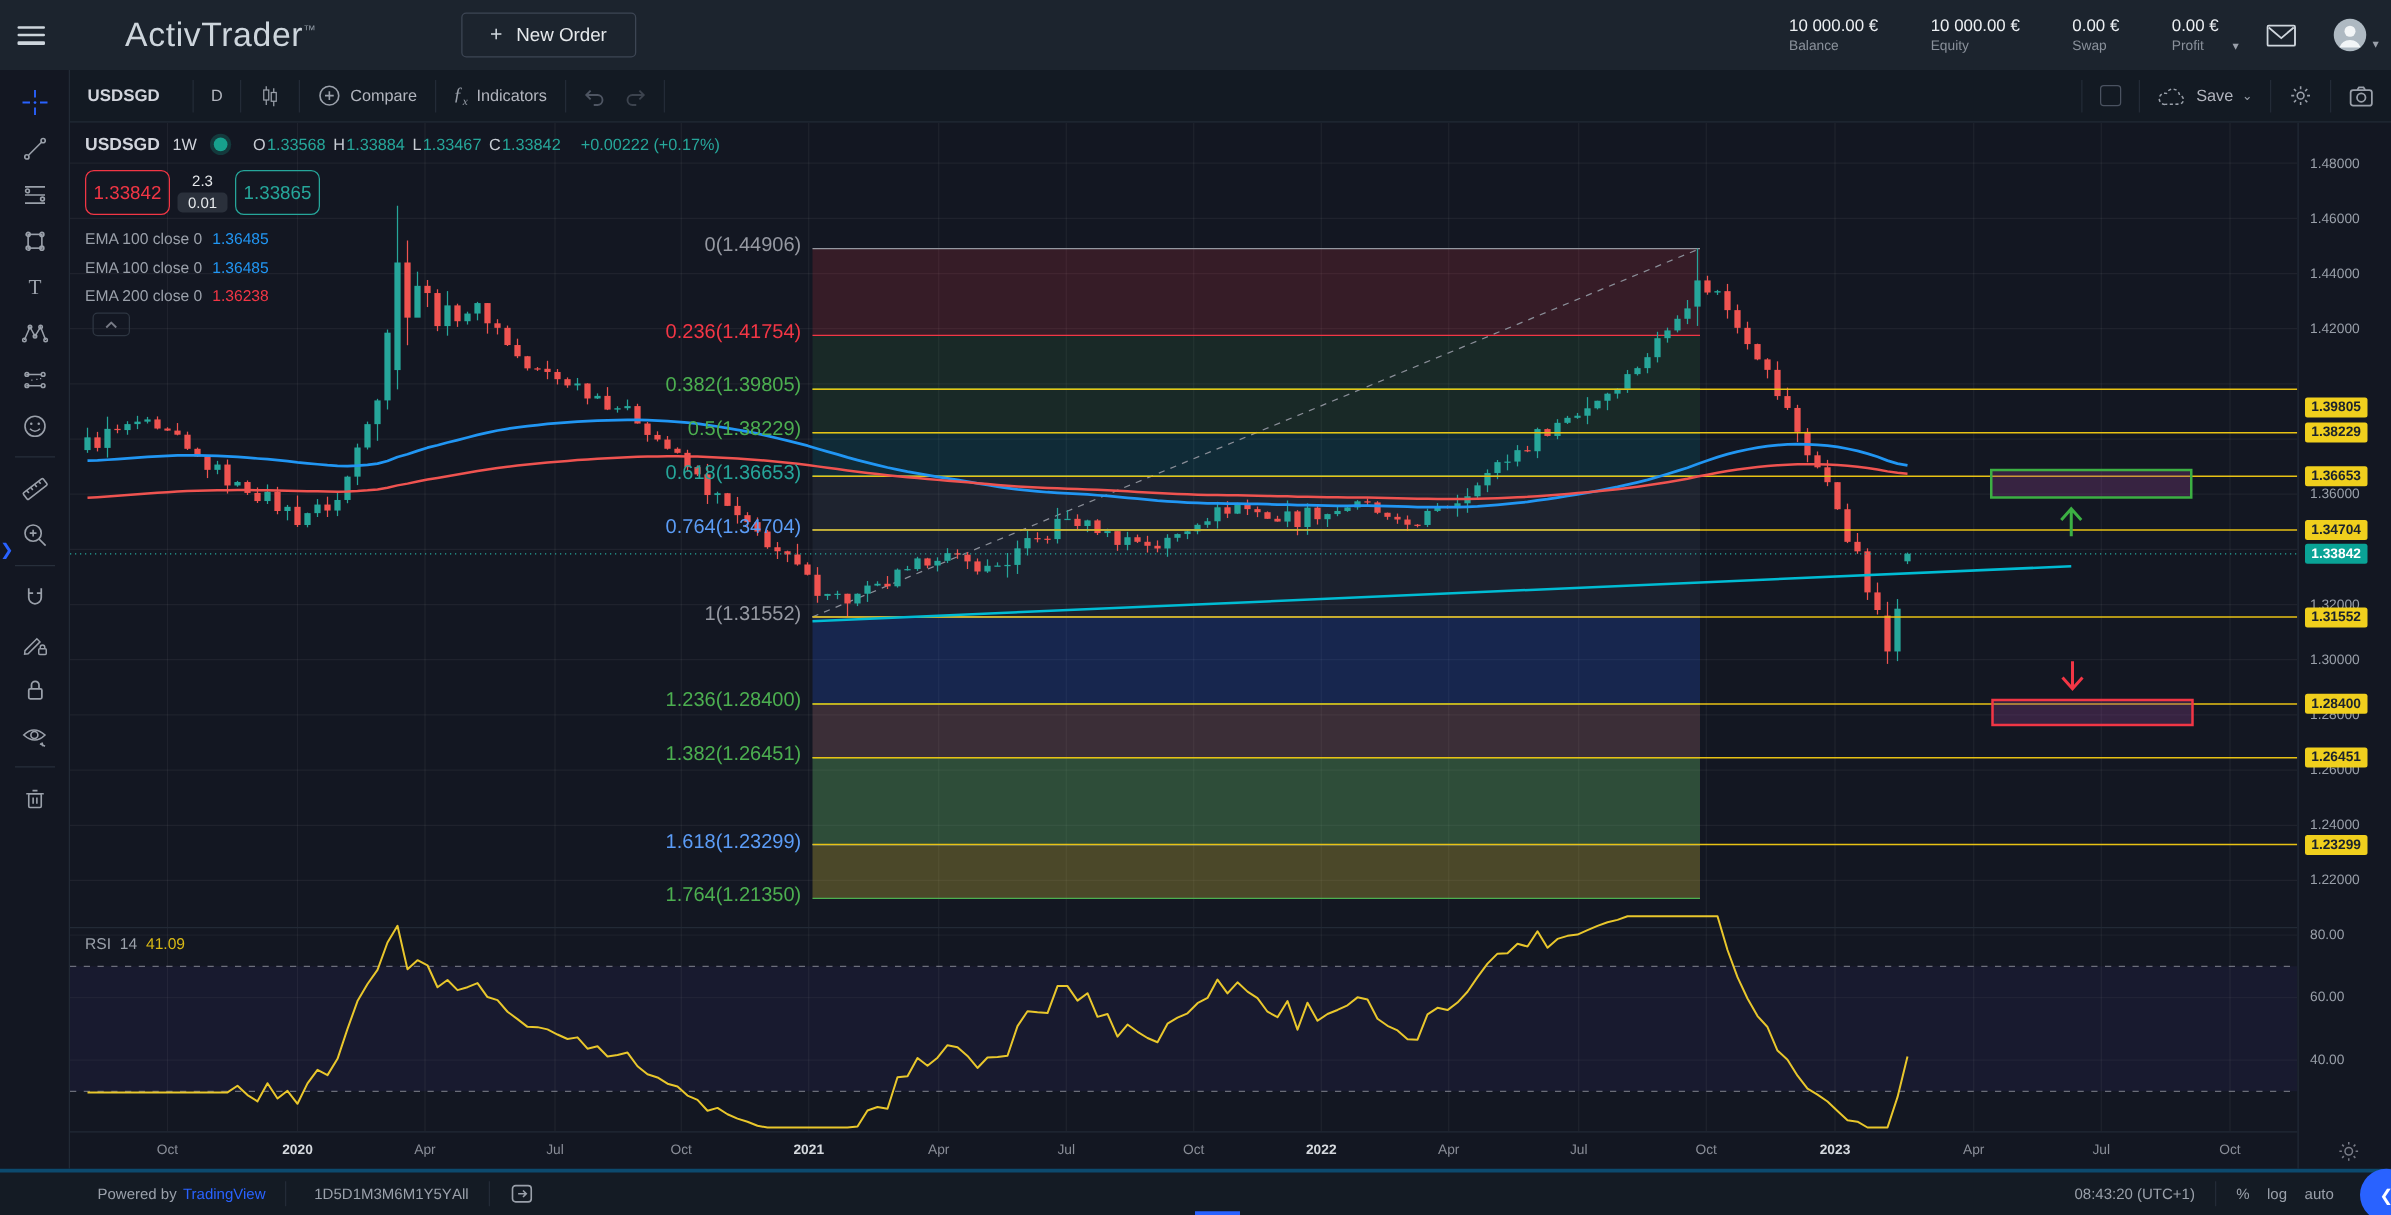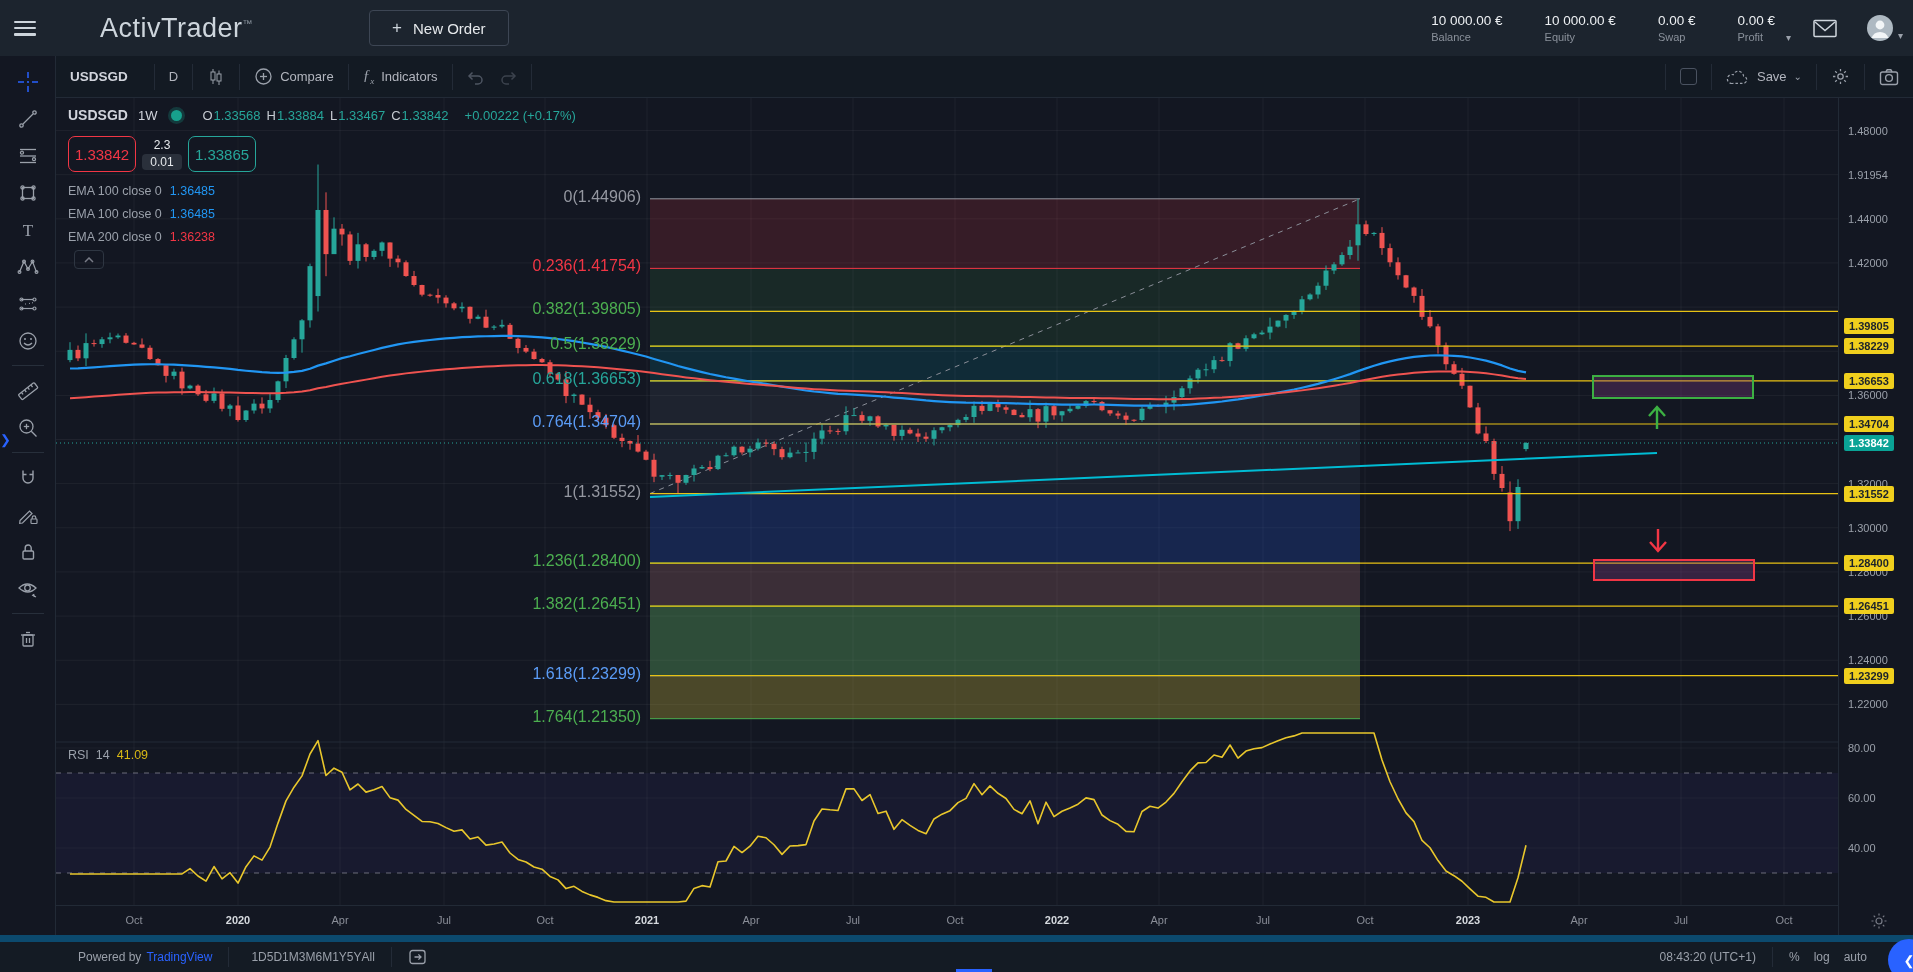--- a/index.html
+++ b/index.html
@@ -67,21 +67,21 @@
   .price-axis{position:absolute;left:1838px;top:98px;width:75px;height:837px;border-left:1px solid #222a36;background:#131722;z-index:3;box-sizing:border-box;}
   .pl{position:absolute;left:9px;height:16px;line-height:16px;font-size:11px;color:#9aa0aa;white-space:nowrap;}
   .pl-y{left:5px;background:#f0cf1d;color:#1a222c;padding:0 5px;border-radius:2px;font-weight:600;}
   .pl-c{left:5px;background:#0aa396;color:#ffffff;padding:0 5px;border-radius:2px;font-weight:600;}
   .axis-sun{position:absolute;left:32px;top:815px;}
   
   .time-axis{position:absolute;left:56px;top:905px;width:1782px;height:30px;border-top:1px solid #222a36;z-index:2;}
   .ta{position:absolute;top:8px;transform:translateX(-50%);font-size:11px;color:#8a8e98;cursor:pointer;}
   .ta.year{color:#d5d9de;font-weight:600;}
   
-  .footer{position:absolute;left:0;bottom:0;width:100%;height:37px;background:#141b24;border-top:7px solid #0c4a6e;
+  .footer{position:absolute;left:0;bottom:0;width:100%;height:37px;background:#141b24;border-top:3px solid #0c4a6e;
           display:flex;align-items:center;padding-left:78px;box-sizing:border-box;font-size:12px;color:#9aa0aa;z-index:6;}
   .fdiv{width:1px;height:20px;background:#232b37;margin:0 16px;}
   .tv{color:#2962ff;margin-left:5px;cursor:pointer;}
   #ranges{display:flex;margin-left:6px;justify-content:center;}
   .range{cursor:pointer;}
   .fright{margin-left:auto;display:flex;align-items:center;padding-right:46px;gap:14px;}
   .fab{position:absolute;right:-17px;top:-3px;width:42px;height:42px;border-radius:50%;background:#2962ff;color:#fff;
        display:flex;align-items:center;justify-content:center;font-size:13px;z-index:8;cursor:pointer;}
   .footer-wrap{position:relative;width:100%;height:100%;display:flex;align-items:center;}
   .bdash{position:absolute;left:956px;bottom:0;width:36px;height:3px;background:#2962ff;z-index:9;}
@@ -838,21 +838,21 @@
     <span class="val">41.09</span>
   </div>
   <div class="rsi-handle">❮</div>
 
   <div class="price-axis" id="price-axis">
     <svg class="axis-sun" width="16" height="16" viewBox="0 0 16 16" stroke="#787b86" fill="none" stroke-width="1.2">
       <circle cx="8" cy="8" r="3"></circle>
       <path d="M8,0.5 v2 M8,13.5 v2 M0.5,8 h2 M13.5,8 h2 M2.7,2.7 l1.4,1.4 M11.9,11.9 l1.4,1.4 M13.3,2.7 l-1.4,1.4 M4.1,11.9 l-1.4,1.4"></path>
     </svg>
   <div class="pl" style="top: 24.5329px;">1.48000</div>
-      <div class="pl" style="top: 68.6729px;">1.91954</div>
+      <div class="pl" style="top: 68.6729px;">1.46000</div>
       <div class="pl" style="top: 112.813px;">1.44000</div>
       <div class="pl" style="top: 156.953px;">1.42000</div>
       <div class="pl" style="top: 289.373px;">1.36000</div>
       <div class="pl" style="top: 377.653px;">1.32000</div>
       <div class="pl" style="top: 421.793px;">1.30000</div>
       <div class="pl" style="top: 465.933px;">1.28000</div>
       <div class="pl" style="top: 510.073px;">1.26000</div>
       <div class="pl" style="top: 554.213px;">1.24000</div>
       <div class="pl" style="top: 598.353px;">1.22000</div>
       <div class="pl" style="top: 642px;">80.00</div>

